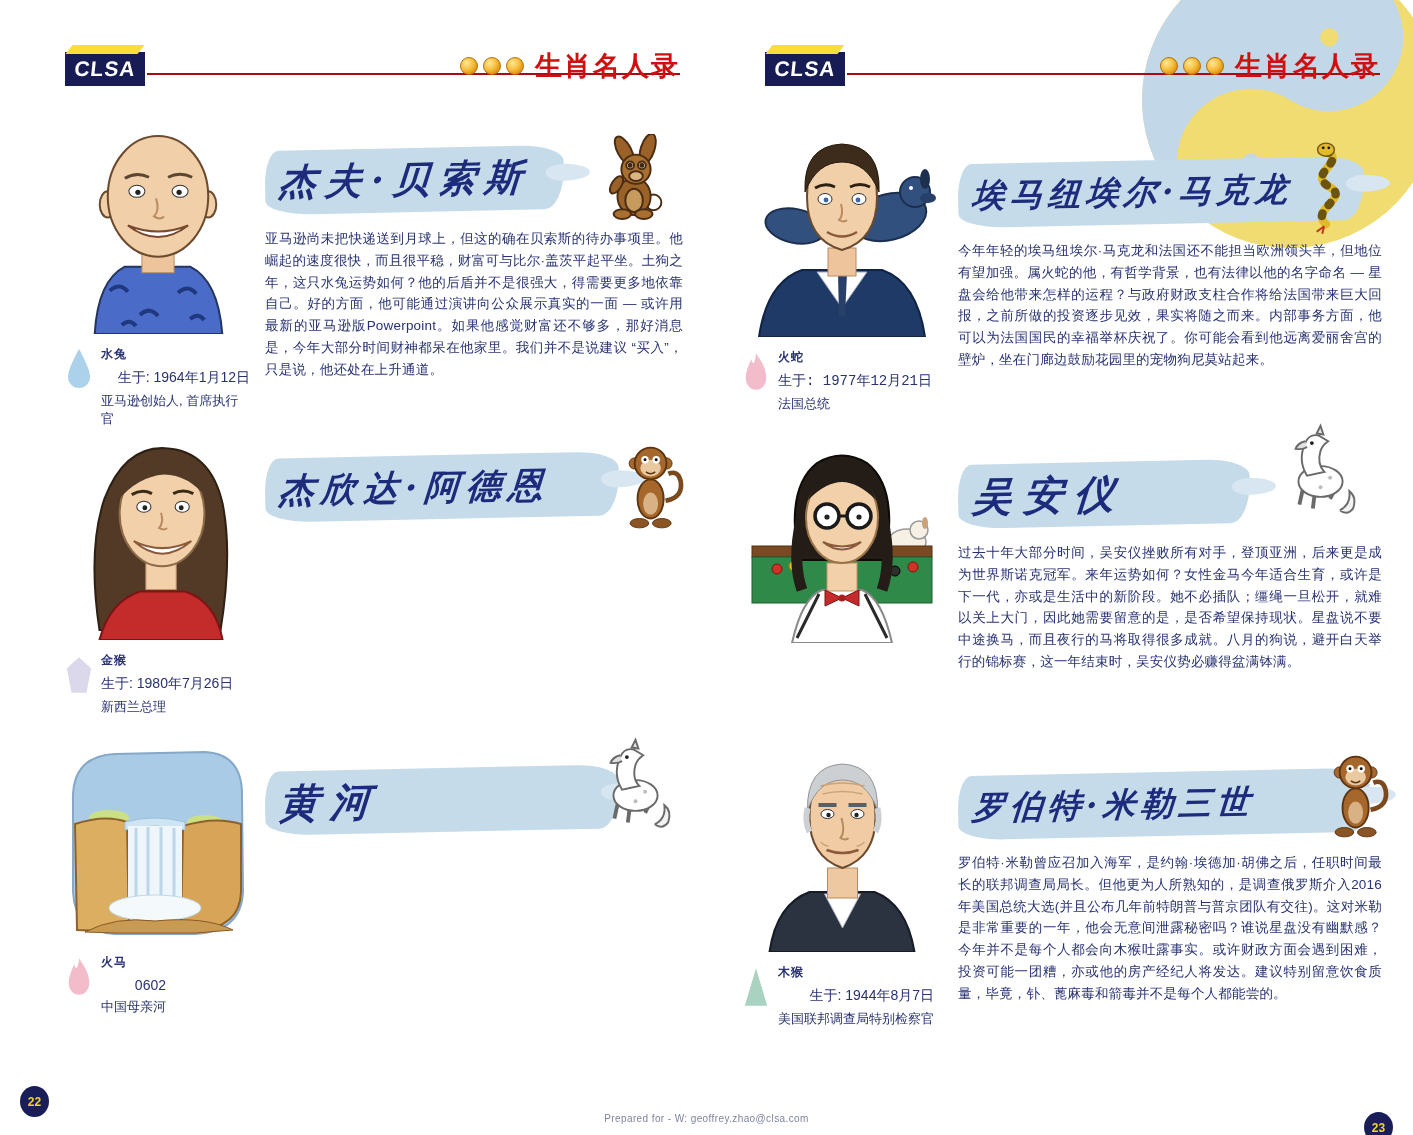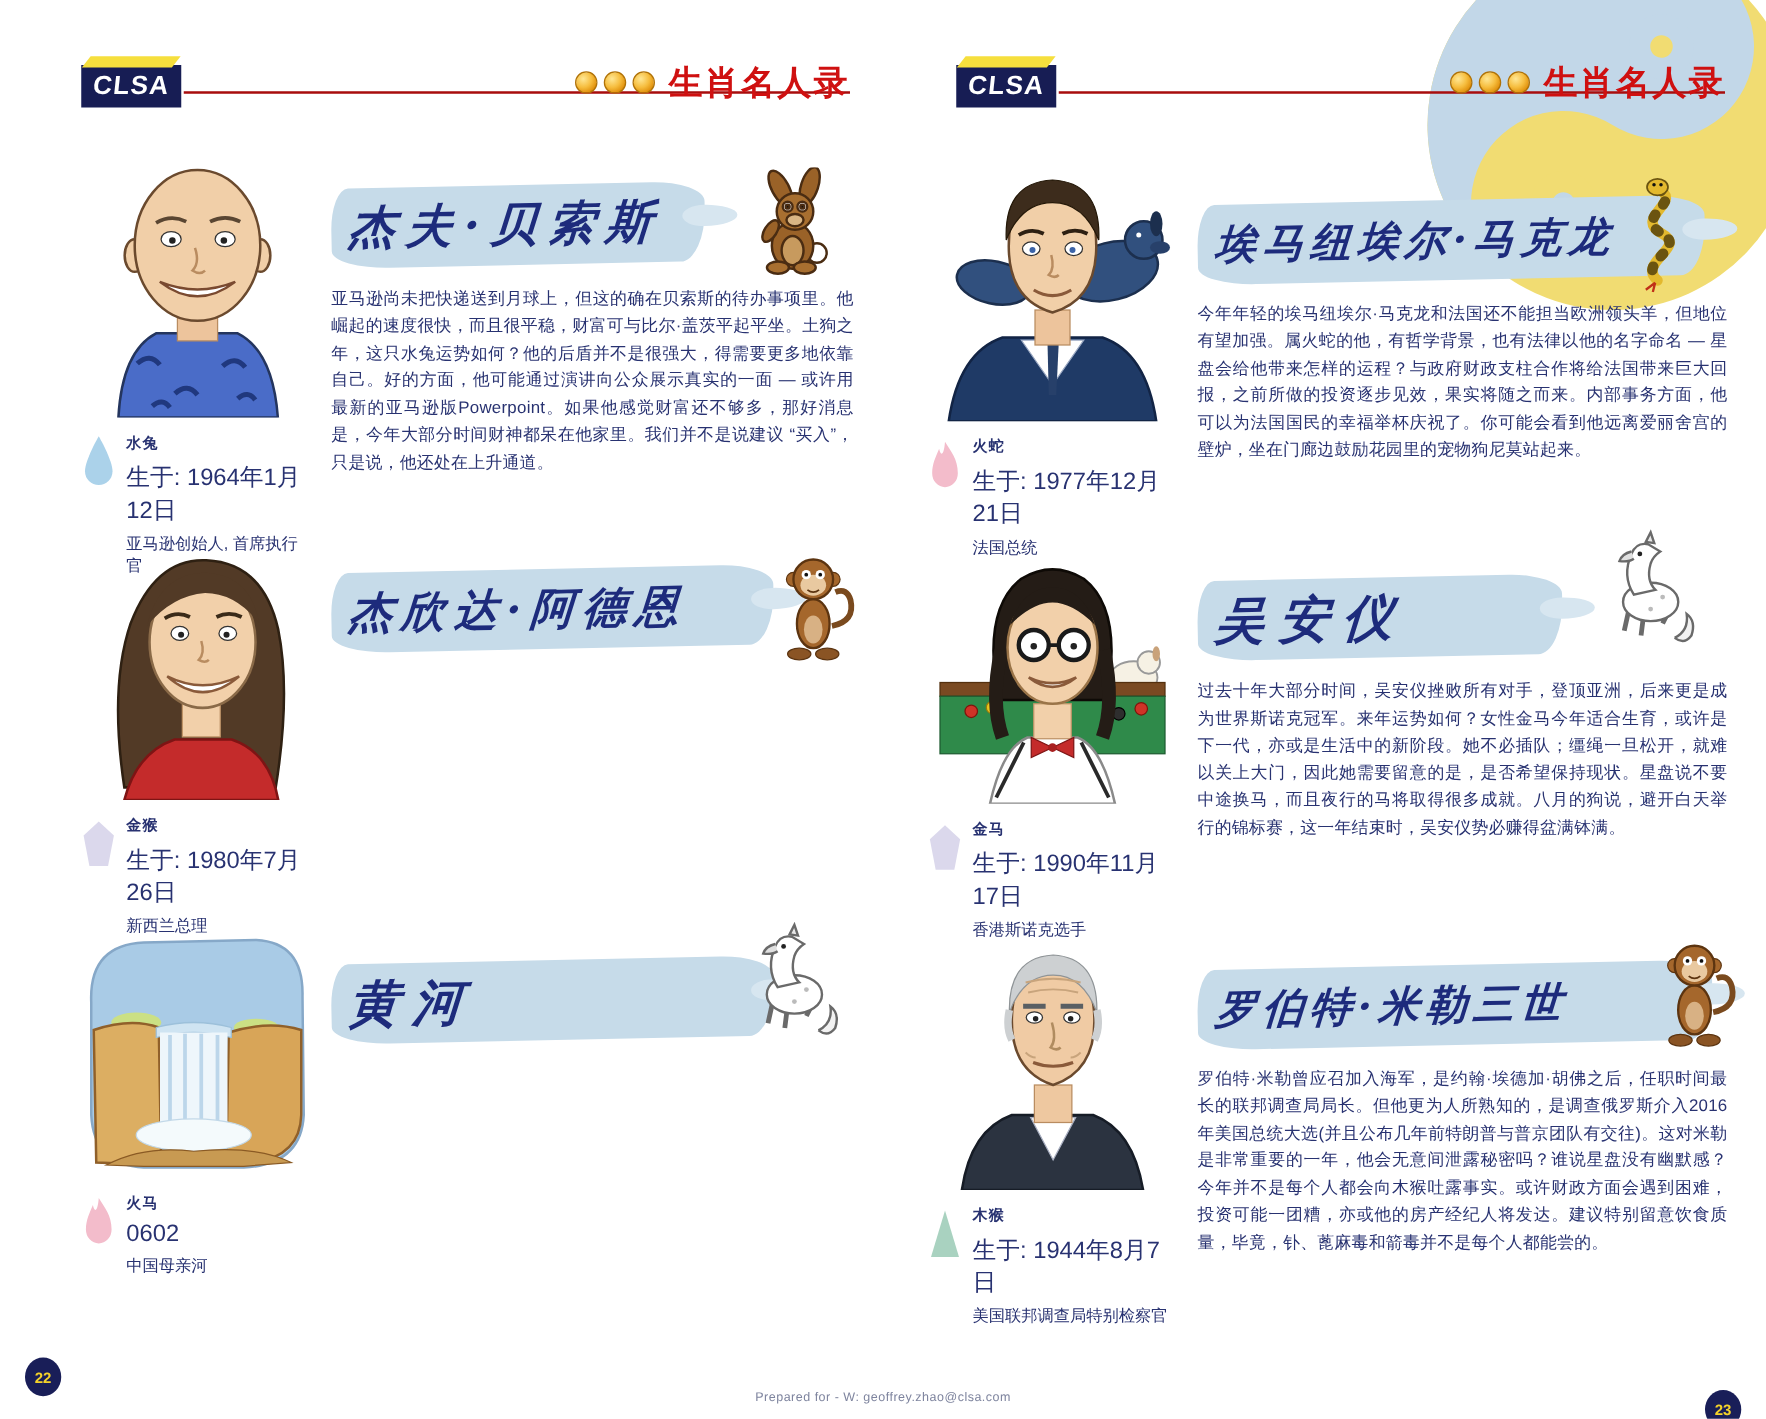--- a/index.html
+++ b/index.html
@@ -25,21 +25,21 @@
   
   .profile{position:absolute;display:flex;z-index:2;}
   .col-left{flex:0 0 auto;}
   .col-right{flex:1 1 auto;position:relative;}
   .portrait{width:100%;}
   .portrait svg{display:block;width:100%;height:100%;}
   .info{display:flex;margin-top:12px;gap:8px;}
   .el-icon{flex:0 0 28px;width:28px;height:46px;}
   .el-icon svg{width:28px;height:46px;display:block;}
   .zodiac{font-size:12px;font-weight:800;letter-spacing:1px;}
-  .birth{font-size:19px;margin-top:6px;}
+  .birth{font-size:14px;margin-top:6px;text-align:right;}
   .role{font-size:13px;margin-top:5px;}
   .name-row{position:relative;}
   .brush{background:#c6dbe9;border-radius:14px 42px 20px 46px / 34px 16px 42px 14px;
     transform:rotate(-1.2deg);display:flex;align-items:center;padding:0 10px 0 14px;height:64px;position:relative;}
   .brush::after{content:"";position:absolute;right:-26px;top:30%;width:44px;height:26%;
     background:#d7e6f0;border-radius:40% 60% 60% 40%/50%;}
   .cname{margin:0;color:#1d2b7c;font-family:"DejaVu Serif","Liberation Serif",serif;
     font-style:italic;font-weight:700;white-space:nowrap;transform:skewX(-5deg);}
   .fs38{font-size:37px;letter-spacing:9px;}
   .fs36{font-size:35px;letter-spacing:7px;}
@@ -262,21 +262,21 @@
             <circle cx="52" cy="58" r="2" fill="#bbb" stroke="none"></circle>
             <circle cx="42" cy="68" r="2" fill="#bbb" stroke="none"></circle>
           </g>
         </svg>
       </span>
     </div>
   </div>
 </section>
 
 <section class="profile" style="left:742px;top:122px;width:640px;">
-  <div class="col-left" style="width:200px;margin-right:16px;">
+  <div class="col-left" style="width:200px;margin-right:16px;font-family:Liberation Mono, monospace;">
     <div class="portrait" style="height:215px;">
       <svg viewBox="0 0 190 215">
         <ellipse cx="48" cy="104" rx="30" ry="17" fill="#31507e" stroke="#1c2f4e" stroke-width="2" transform="rotate(12 48 104)"></ellipse>
         <ellipse cx="142" cy="95" rx="38" ry="23" fill="#31507e" stroke="#1c2f4e" stroke-width="2" transform="rotate(-14 142 95)"></ellipse>
         <circle cx="168" cy="70" r="15" fill="#31507e" stroke="#1c2f4e" stroke-width="2"></circle>
         <ellipse cx="178" cy="57" rx="5" ry="10" fill="#1c2f4e"></ellipse>
         <ellipse cx="181" cy="76" rx="8" ry="5" fill="#27406a"></ellipse>
         <circle cx="164" cy="66" r="2" fill="#fff"></circle>
         <path d="M12 215 Q20 160 55 148 L135 148 Q170 160 178 215 Z" fill="#1f3a66" stroke="#122445" stroke-width="2"></path>
         <path d="M70 150 L95 186 L120 150 Z" fill="#fff" stroke="#9aa8c2"></path>
@@ -351,32 +351,20 @@
         <circle cx="112" cy="88" r="12" fill="#fff" stroke="#1a1a1a" stroke-width="3.5"></circle>
         <path d="M92 88 h8" stroke="#1a1a1a" stroke-width="3"></path>
         <circle cx="80" cy="89" r="2.6" fill="#222"></circle>
           <circle cx="112" cy="89" r="2.6" fill="#222"></circle>
         <path d="M76 114 Q95 129 114 114 Q95 123 76 114 Z" fill="#fff" stroke="#8a5a3a" stroke-width="2"></path>
         <path d="M95 170 l-17 -8 v16 Z" fill="#c42b2b" stroke="#7e1414"></path>
         <path d="M95 170 l17 -8 v16 Z" fill="#c42b2b" stroke="#7e1414"></path>
         <circle cx="95" cy="170" r="3.5" fill="#a81f1f"></circle>
       </svg>
     </div>
-    <div class="info">
-      <span class="el-icon">
-        <svg viewBox="0 0 30 46">
-            <polygon points="15,4 28,16 23,42 7,42 2,16" fill="#dbd8ec"></polygon>
-          </svg>
-      </span>
-      <div class="info-text">
-        <div class="zodiac">金马</div>
-        <div class="birth">生于: 1990年11月17日</div>
-        <div class="role">香港斯诺克选手</div>
-      </div>
-    </div>
   </div>
   <div class="col-right">
     <div class="name-row" style="margin-top:34px;">
       <div class="brush bw265">
         <h2 class="cname fs40">吴安仪</h2>
       </div>
       <span class="animal" style="right:20px;top:-40px;">
         <svg viewBox="0 0 85 100" width="82" height="96">
           <g stroke="#6a6a6a" stroke-width="2" fill="#ffffff">
             <path d="M62 92 q12 -6 10 -20 q8 6 4 18 q-6 8 -14 2" fill="#f2f2f2"></path>

